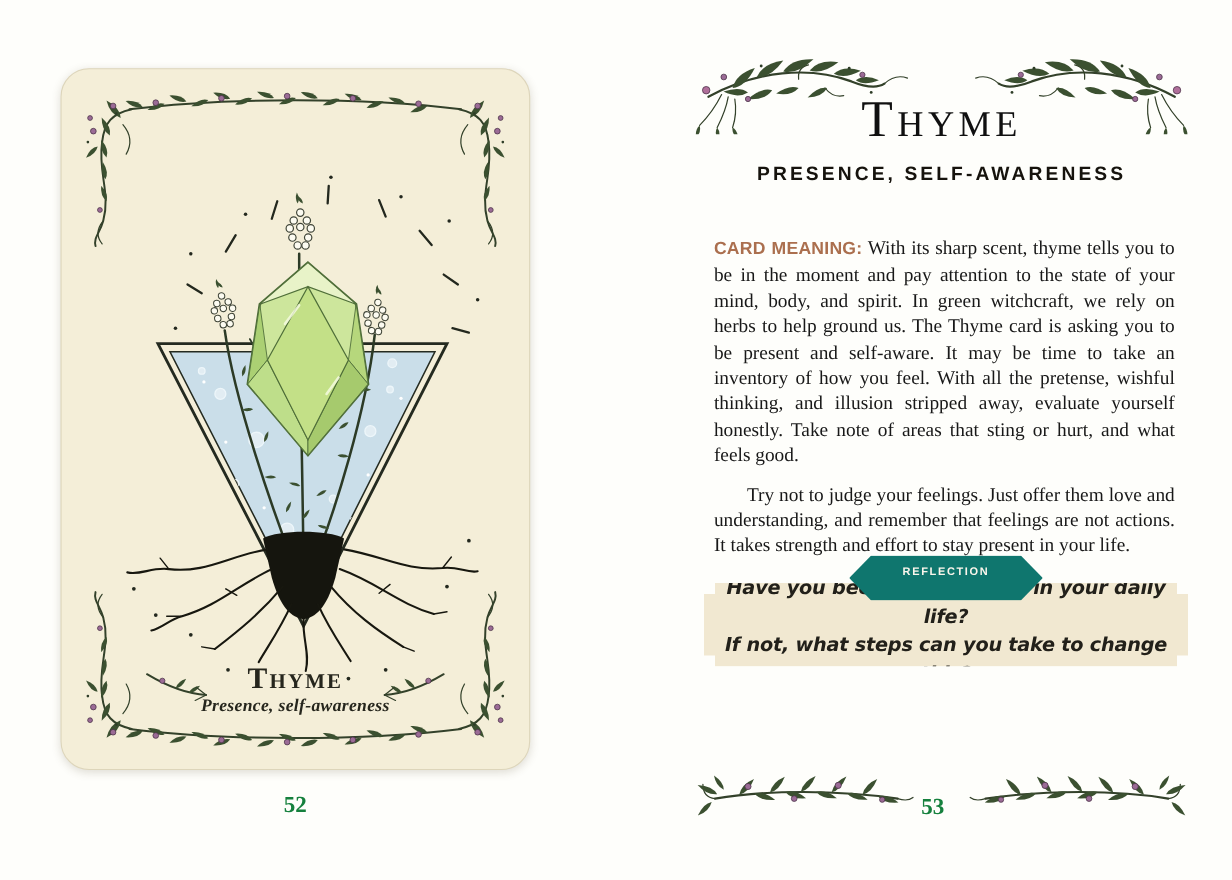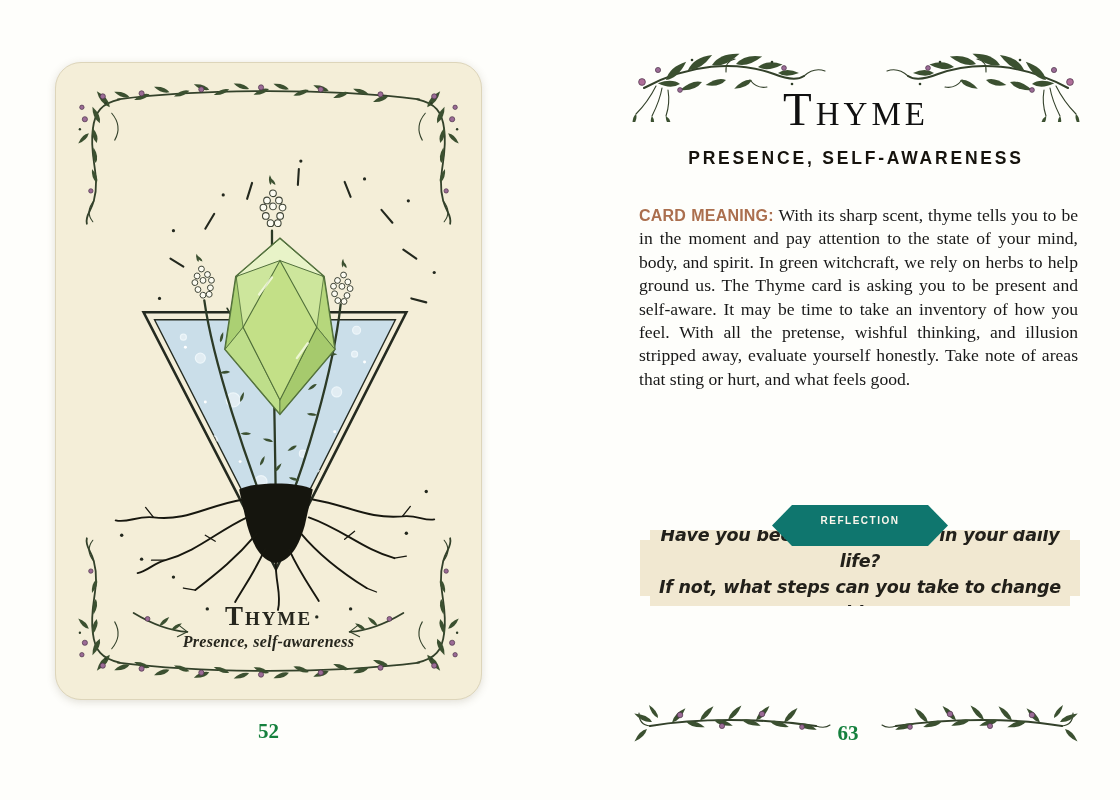--- a/index.html
+++ b/index.html
@@ -29,21 +29,21 @@
   .orn-bottom{position:absolute;left:72px;top:696px;width:448px;height:56px;}
   .title{position:absolute;left:72px;top:82px;width:448px;margin:0;text-align:center;
         font-family:"Liberation Serif",serif;font-weight:400;font-size:47px;
         font-variant:small-caps;letter-spacing:4px;color:#101010;}
   .subtitle{position:absolute;left:72px;top:148px;width:448px;text-align:center;
         font-family:"Liberation Sans",sans-serif;font-weight:700;font-size:17.5px;
         letter-spacing:2.8px;color:#16130d;}
   .body{position:absolute;left:77px;top:202px;width:443px;
         font-family:"Liberation Serif",serif;font-size:17.6px;line-height:23.4px;
         color:#181818;text-align:justify;}
-  .body p{margin:2px;}
+  .body p{margin:12px;}
   .p2{text-indent:30px;}
   .label{font-family:"Liberation Sans",sans-serif;font-weight:700;font-size:16px;
         color:#ab6f4e;letter-spacing:.2px;}
   .reflection{position:absolute;left:80px;top:505px;width:440px;}
   .ribbon{position:relative;z-index:2;margin:0 auto;width:176px;height:41px;
         background:#0f766e;color:#fbf6ec;text-align:center;letter-spacing:1.5px;
         font-family:"Liberation Sans",sans-serif;font-weight:700;font-size:10px;line-height:31px;
         clip-path:polygon(0 50%,20px 0,calc(100% - 20px) 0,100% 50%,calc(100% - 20px) 100%,20px 100%);}
   .refl-box{margin-top:-16px;height:76px;background:#f1e8d1;box-sizing:border-box;
         display:flex;flex-direction:column;justify-content:center;padding-top:12px;
@@ -317,20 +317,21 @@
       </defs>
       <use href="#o-left"></use>
       <use href="#o-left" transform="translate(448,0) scale(-1,1)"></use>
     </svg>
 
     <h1 class="title">Thyme</h1>
     <div class="subtitle">PRESENCE, SELF-AWARENESS</div>
 
     <div class="body">
       <p class="p1"><span class="label">CARD MEANING:</span> <span>With its sharp scent, thyme tells you to be in the moment and pay attention to the state of your mind, body, and spirit. In green witchcraft, we rely on herbs to help ground us. The Thyme card is asking you to be present and self-aware. It may be time to take an inventory of how you feel. With all the pretense, wishful thinking, and illusion stripped away, evaluate yourself honestly. Take note of areas that sting or hurt, and what feels good.</span></p>
+      <p class="p2">Try not to judge your feelings. Just offer them love and understanding, and remember that feelings are not actions. It takes strength and effort to stay present in your life.</p>
     </div>
 
     <div class="reflection">
       <div class="ribbon">REFLECTION</div>
       <div class="refl-box">
         <div class="refl-line">Have you been fully present in your daily life?</div>
         <div class="refl-line">If not, what steps can you take to change this?</div>
       </div>
     </div>
 
@@ -357,15 +358,15 @@
           <circle class="berry" cx="48" cy="19" r="2.8"></circle>
             <circle class="berry" cx="90" cy="30" r="2.6"></circle>
           <circle class="berry" cx="130" cy="18" r="2.8"></circle>
             <circle class="berry" cx="170" cy="31" r="2.4"></circle>
         </g>
       </defs>
       <use href="#b-left"></use>
       <use href="#b-left" transform="translate(448,0) scale(-1,1)"></use>
     </svg>
 
-    <div class="pagenum right-num">63</div>
+    <div class="pagenum right-num">53</div>
   </section>
 </div>
 
 </body></html>

